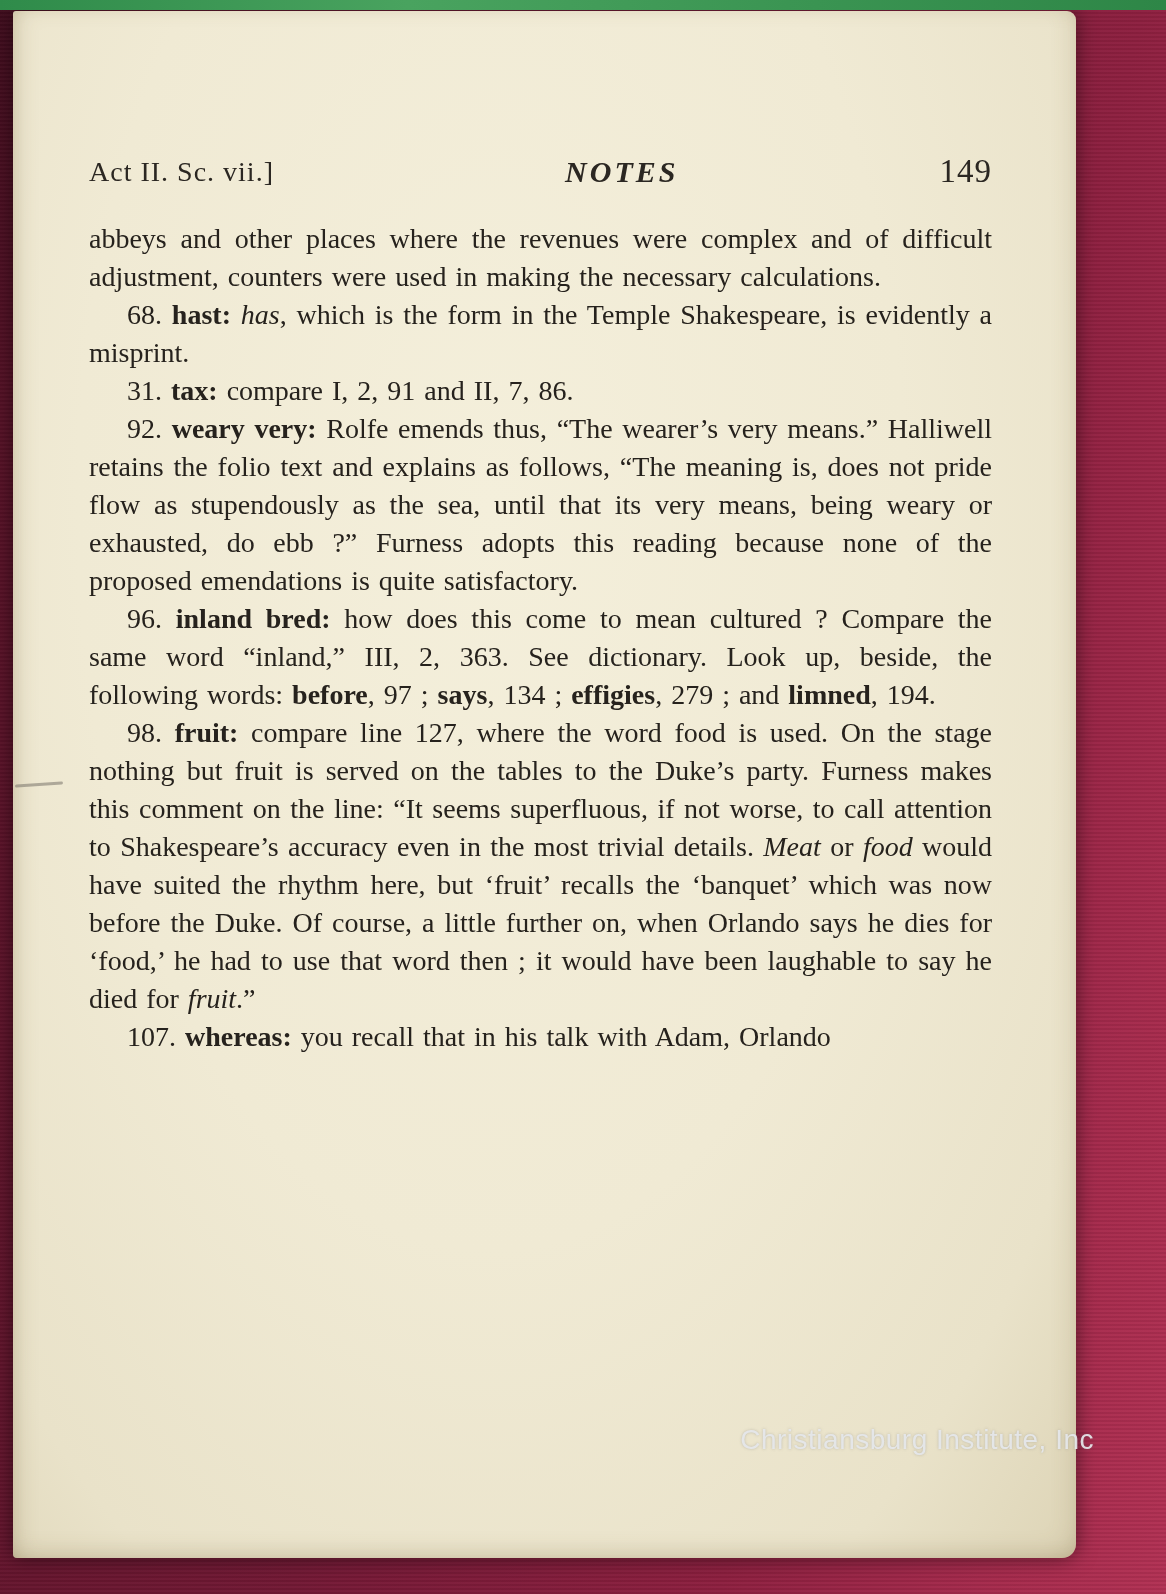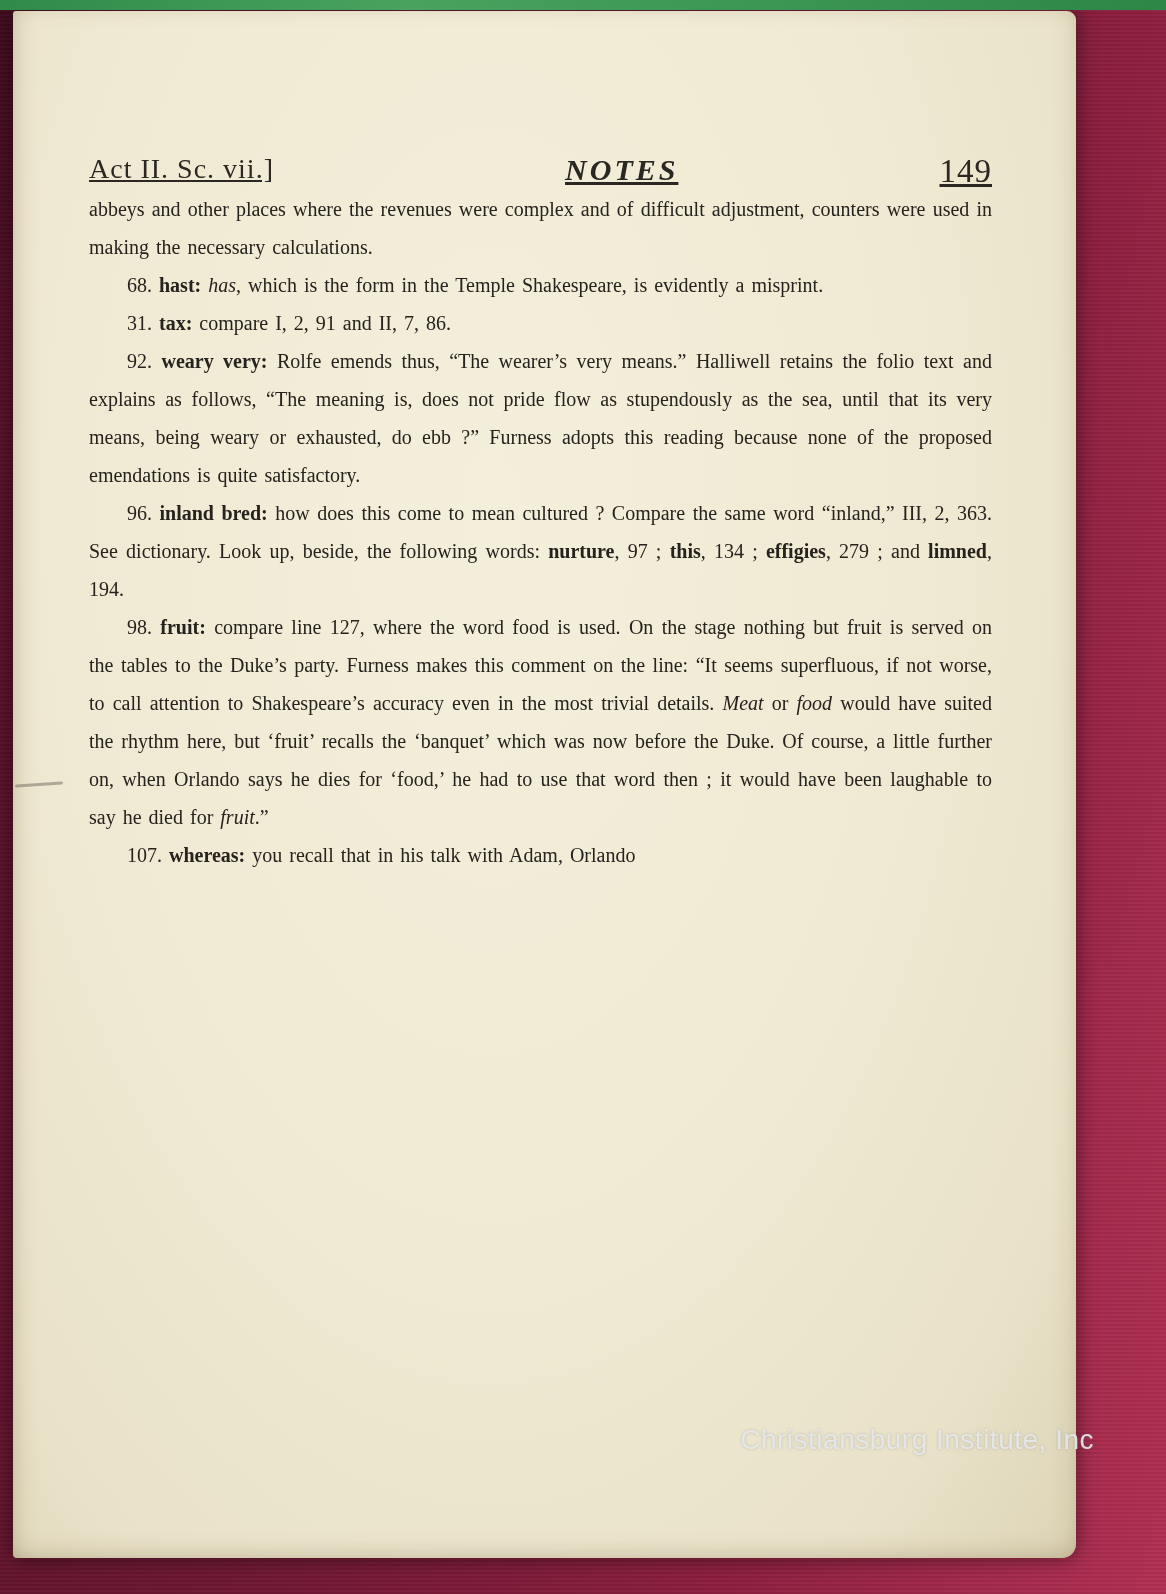--- a/index.html
+++ b/index.html
@@ -50,36 +50,36 @@
   }
 
   .page-inner {
     position: absolute;
     left: 76px; right: 84px; top: 142px;
   }
 
   .page-header {
     display: flex;
     justify-content: space-between;
-    align-items: flex-start;
+    align-items: center;
     color: #2b2722;
-    text-decoration: underline;
+    margin-bottom: 30px;
   }
   .header-left  { font-size: 28px; letter-spacing: 1px; }
   .header-center{
     font-size: 30px;
     font-style: italic;
     font-weight: bold;
     letter-spacing: 3px;
     margin-left: 30px;
   }
   .header-right { font-size: 33px; letter-spacing: 1px; }
 
   .page-body {
-    font-size: 20px;
+    font-size: 28px;
     line-height: 38px;
     color: #26221d;
     text-align: justify;
     word-spacing: 2px;
   }
   .page-body p { text-indent: 38px; }
   .page-body p.no-indent { text-indent: 0; }
   .page-body b { font-weight: bold; }
   .page-body i { }
 
@@ -119,20 +119,20 @@
       <span class="header-left">Act II. Sc. vii.]</span>
       <span class="header-center">NOTES</span>
       <span class="header-right">149</span>
     </div>
 
     <div class="page-body" id="page-body">
         <p class="no-indent"><span>abbeys and other places where the revenues were complex and of difficult adjustment, counters were used in making the necessary calculations.</span></p>
         <p><span>68. </span><b>hast:</b><span> </span><i>has</i><span>, which is the form in the Temple Shakespeare, is evidently a misprint.</span></p>
         <p><span>31. </span><b>tax:</b><span> compare I, 2, 91 and II, 7, 86.</span></p>
         <p><span>92. </span><b>weary very:</b><span> Rolfe emends thus, “The wearer’s very means.” Halliwell retains the folio text and explains as follows, “The meaning is, does not pride flow as stupendously as the sea, until that its very means, being weary or exhausted, do ebb ?” Furness adopts this reading because none of the proposed emendations is quite satisfactory.</span></p>
-        <p><span>96. </span><b>inland bred:</b><span> how does this come to mean cultured ? Compare the same word “inland,” III, 2, 363. See dictionary. Look up, beside, the following words: </span><b>nurture</b><span>, 97 ; </span><b>this</b><span>, 134 ; </span><b>effigies</b><span>, 279 ; and </span><b>limned</b><span>, 194.</span></p>
+        <p><span>96. </span><b>inland bred:</b><span> how does this come to mean cultured ? Compare the same word “inland,” III, 2, 363. See dictionary. Look up, beside, the following words: </span><b>before</b><span>, 97 ; </span><b>says</b><span>, 134 ; </span><b>effigies</b><span>, 279 ; and </span><b>limned</b><span>, 194.</span></p>
         <p><span>98. </span><b>fruit:</b><span> compare line 127, where the word food is used. On the stage nothing but fruit is served on the tables to the Duke’s party. Furness makes this comment on the line: “It seems superfluous, if not worse, to call attention to Shakespeare’s accuracy even in the most trivial details. </span><i>Meat</i><span> or </span><i>food</i><span> would have suited the rhythm here, but ‘fruit’ recalls the ‘banquet’ which was now before the Duke. Of course, a little further on, when Orlando says he dies for ‘food,’ he had to use that word then ; it would have been laughable to say he died for </span><i>fruit</i><span>.”</span></p>
         <p><span>107. </span><b>whereas:</b><span> you recall that in his talk with Adam, Orlando</span></p>
       </div>
   </div>
 </div>
 
 <div class="watermark">Christiansburg Institute, Inc</div>
 
 </body></html>

